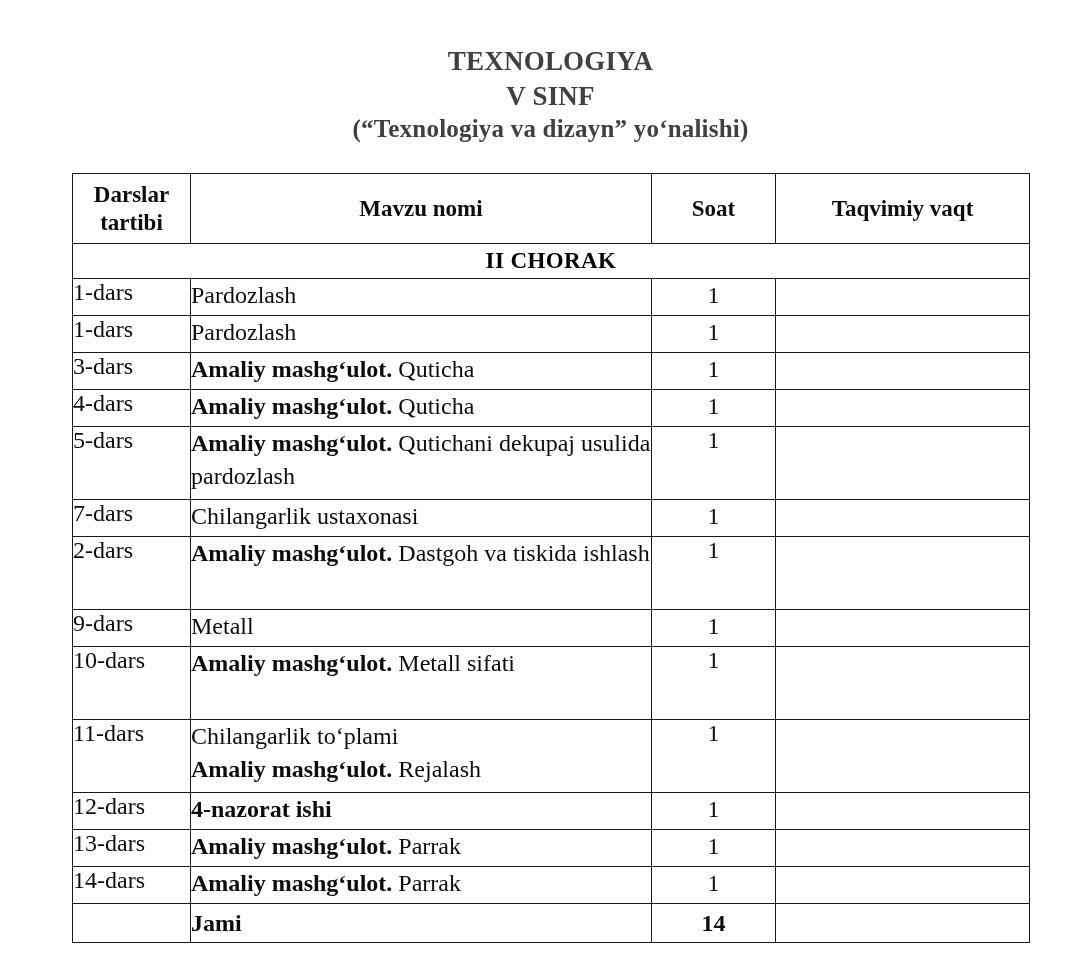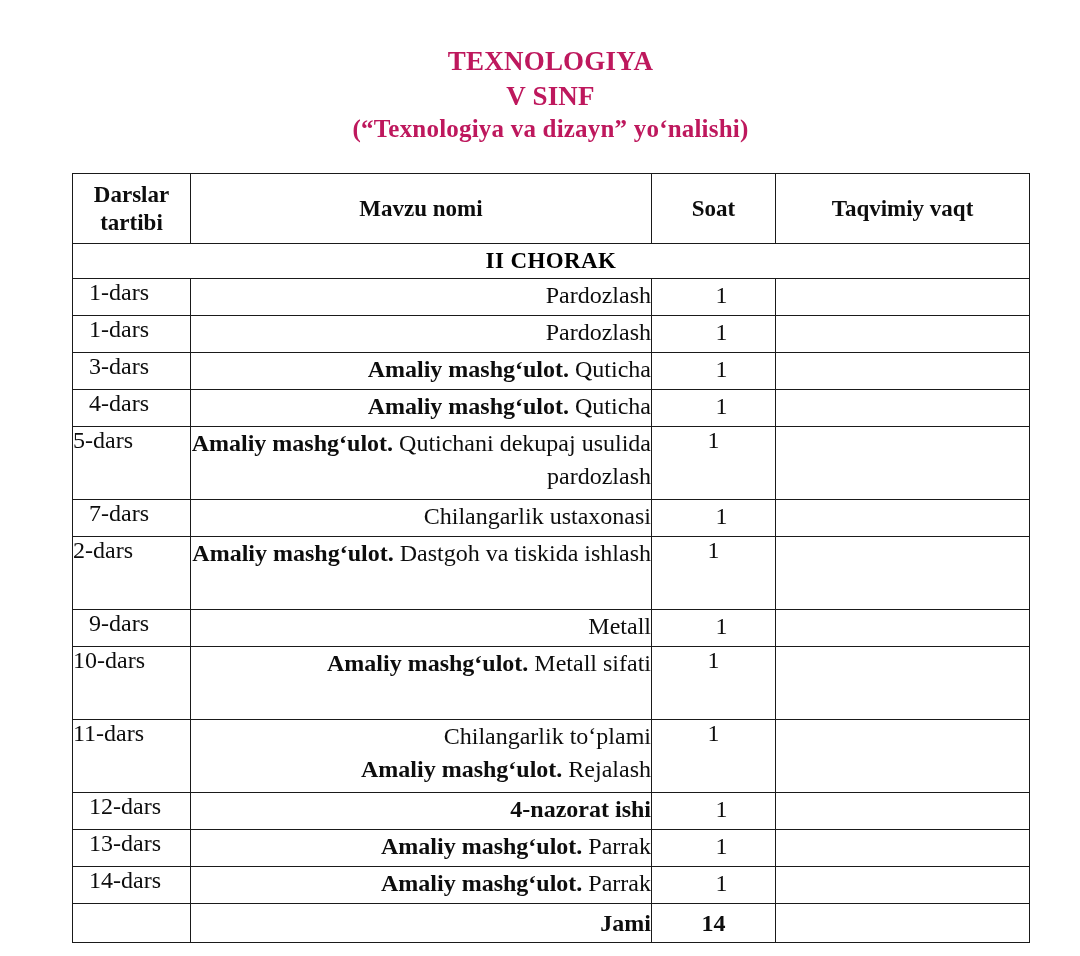--- a/index.html
+++ b/index.html
@@ -25,21 +25,21 @@
   
   .title-block {
     position: absolute;
     left: 72px;
     top: 44px;
     width: 957px;
     text-align: center;
   }
   .title-line {
     font-weight: bold;
-    color: #be185d;
+    color: #404040;
     letter-spacing: 0.2px;
     line-height: 1.28;
   }
   .title-main   { font-size: 27px; }
   .title-sub    { font-size: 27px; }
   .title-detail { font-size: 25px; }
 
   
   .sched-table {
     position: absolute;
@@ -86,40 +86,40 @@
 
   
   .cell-ord {
     text-align: left;
     vertical-align: middle;
     padding: 0 0 0 10px;
     font-size: 24px;
     white-space: nowrap;
   }
   .cell-topic {
-    text-align: right;
+    text-align: left;
     vertical-align: top;
     padding: 3px 6px 3px 11px;
     line-height: 1.37;
     font-size: 24px;
   }
   .cell-hours {
     text-align: center;
     vertical-align: top;
     padding-top: 4px;
     font-size: 24px;
   }
   .cell-date {
     vertical-align: top;
   }
 
   tr.row-single .cell-topic,
   tr.row-single .cell-hours { line-height: 1.37; }
 
-  tr.row-single td { height: 36px; padding-left: 16px; }
+  tr.row-single td { height: 36px; }
   tr.row-double td { height: 72px; }
 
   .t-bold { font-weight: bold; }
 
   
   .total-row .cell-topic,
   .total-row .cell-hours { font-weight: bold; }
   .total-row td { height: 38px; }
   .total-row .cell-hours { vertical-align: middle; padding-top: 0; }
   .total-row .cell-topic { vertical-align: middle; padding-top: 0; }

